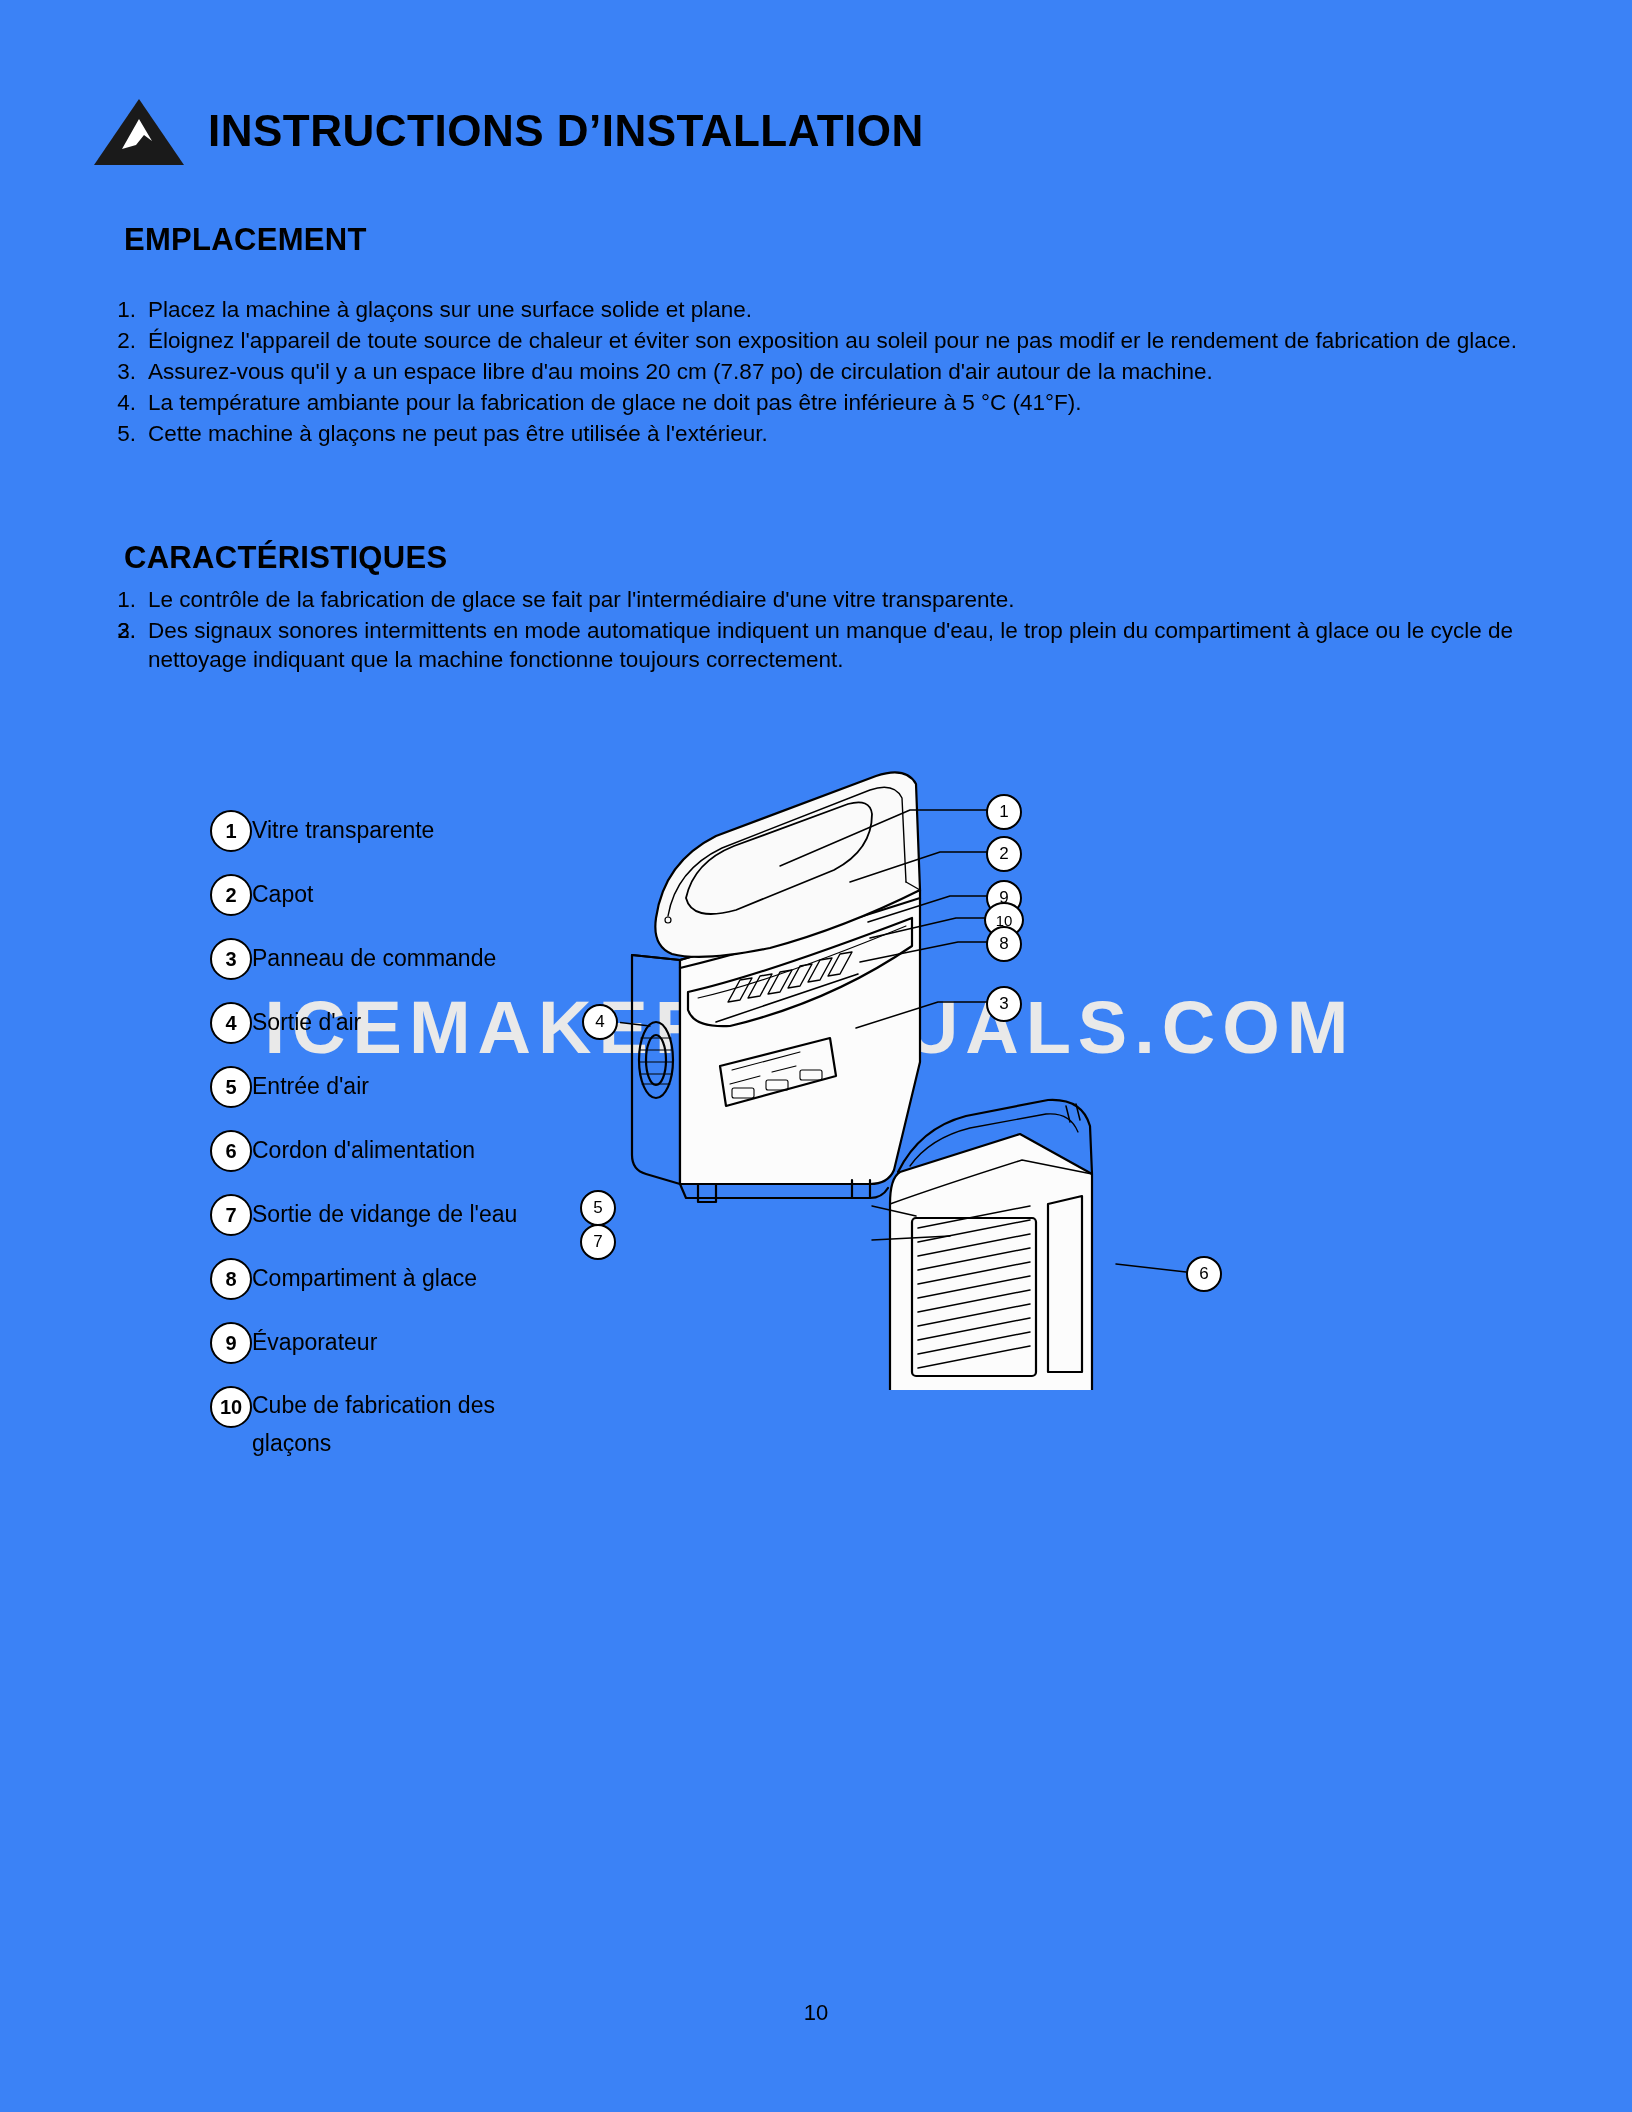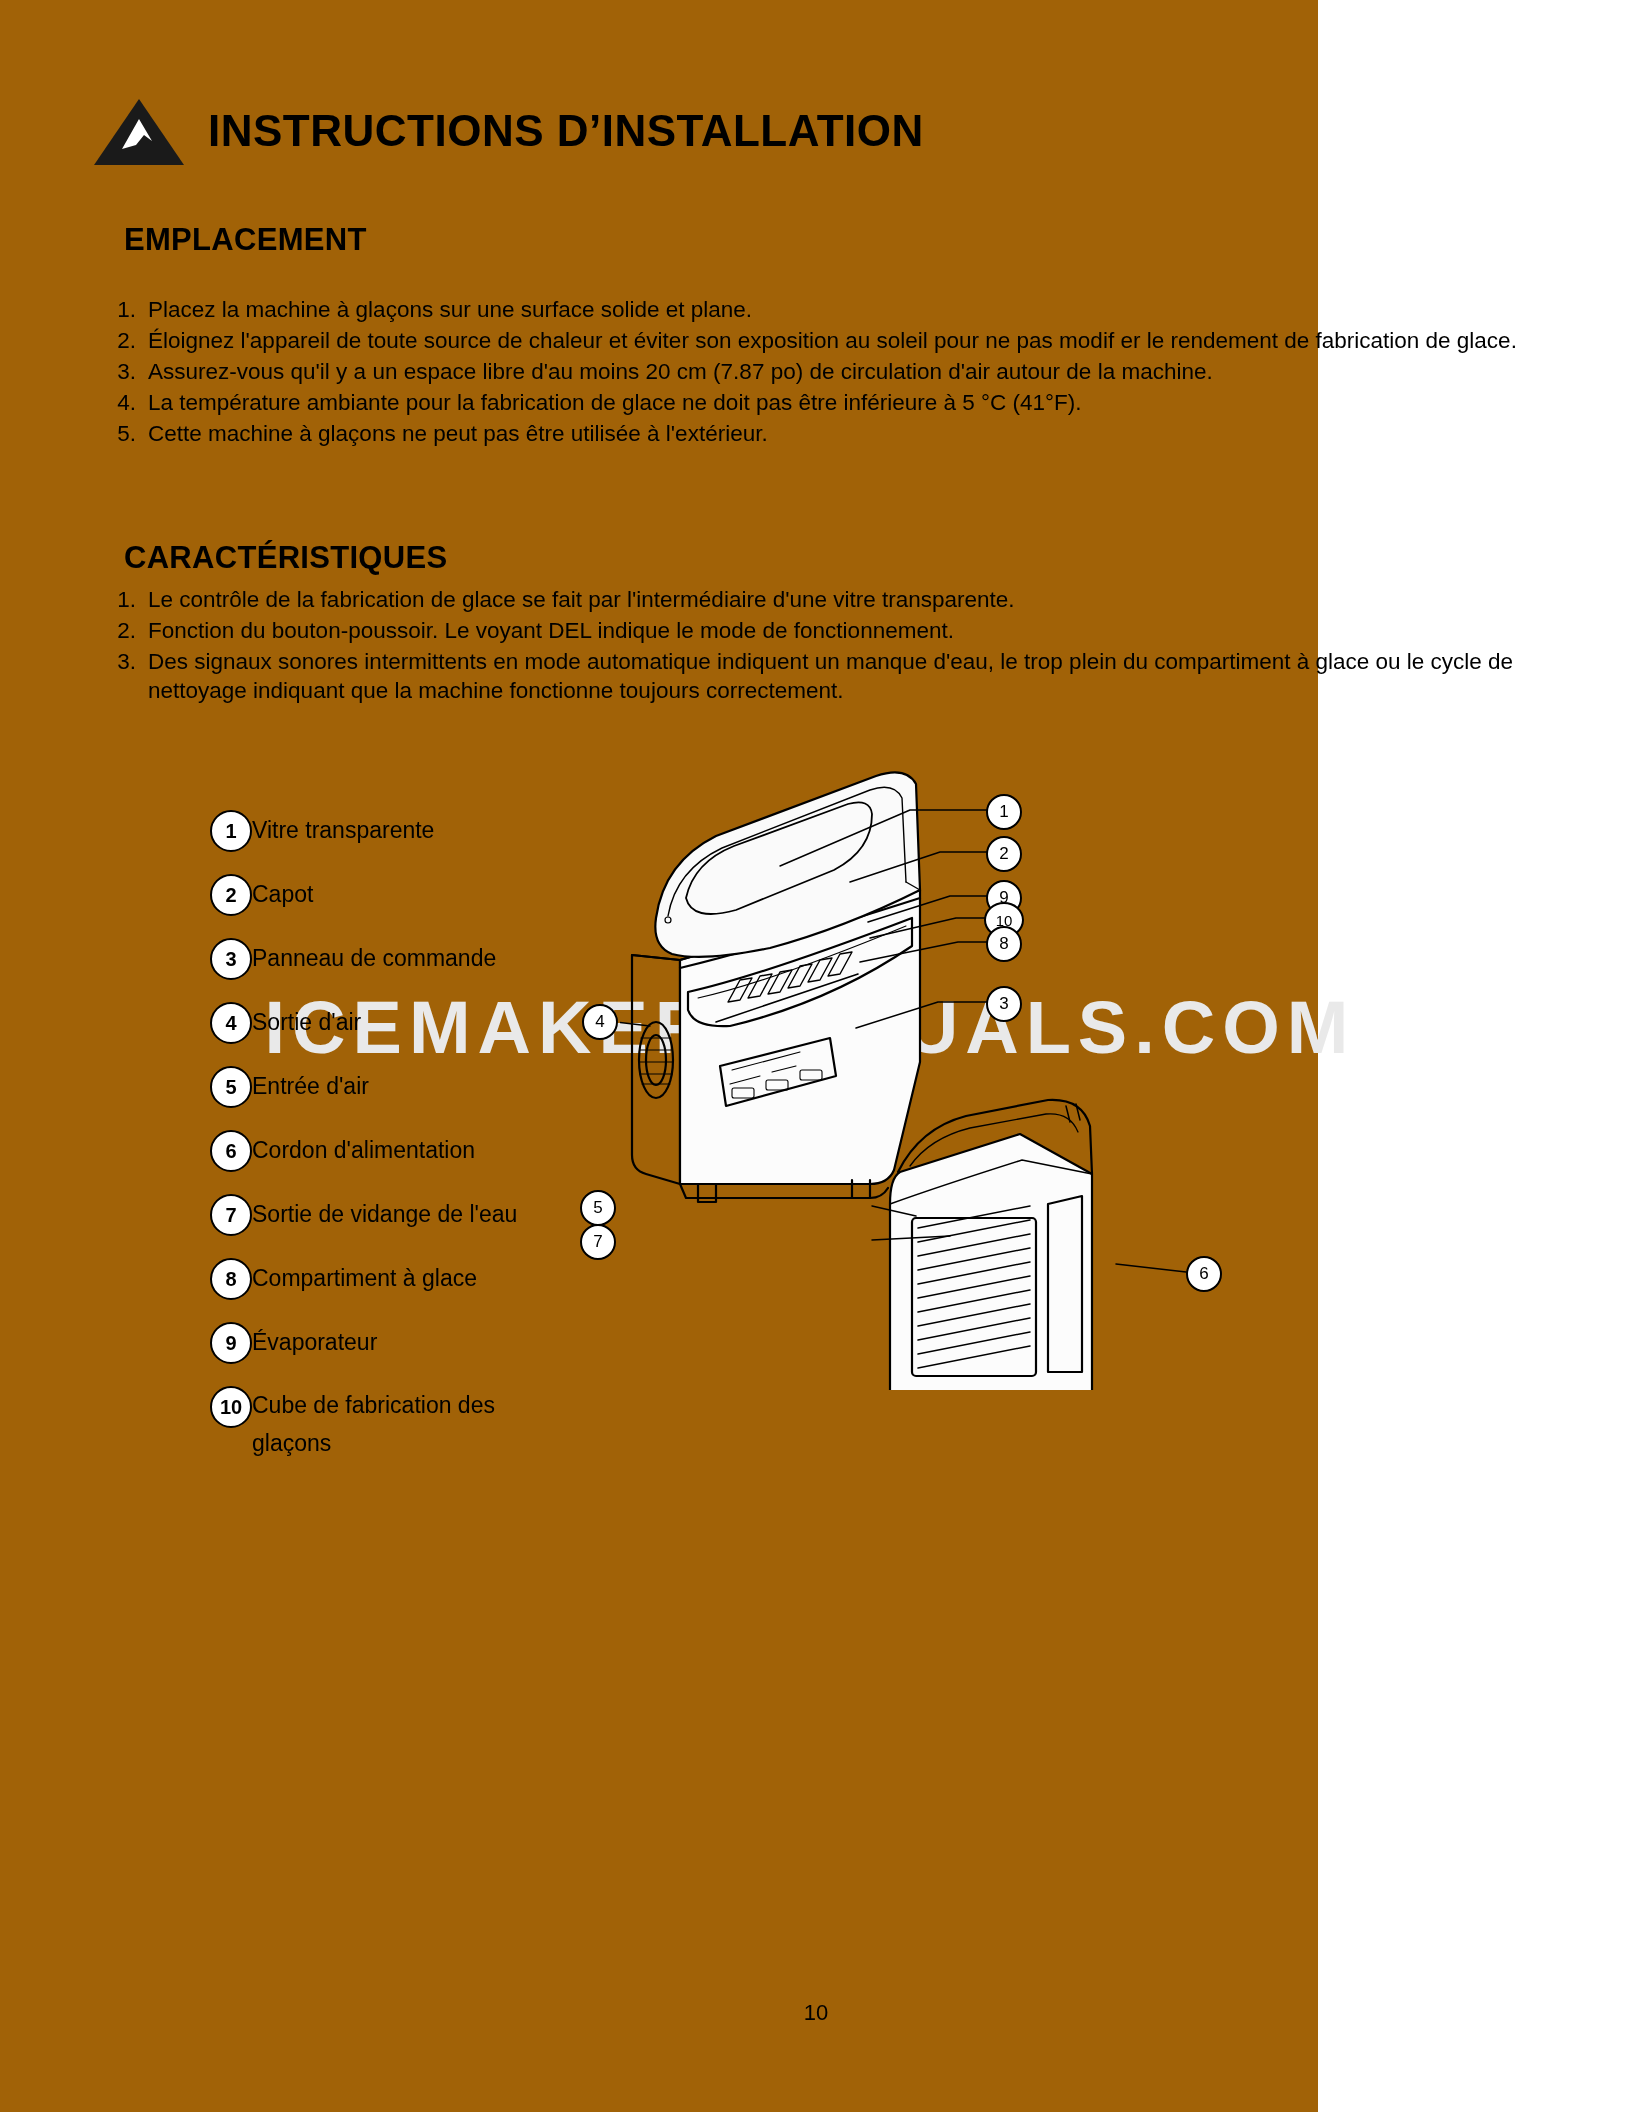--- a/index.html
+++ b/index.html
@@ -11,23 +11,23 @@
     width: 1632px;
     height: 2112px;
     position: relative;
     font-family: "Liberation Sans", sans-serif;
     color: #000000;
     overflow: hidden;
   }
   .page {
     position: absolute;
     left: 0; top: 0;
-    width: 1318px;
+    width: 1632px;
     height: 2112px;
-    background: #a16207;
+    background: #3b82f6;
   }
   
   .header {
     position: absolute;
     left: 92px;
     top: 95px;
     display: flex;
     align-items: center;
     gap: 22px;
   }
@@ -181,21 +181,21 @@
     <li><span class="num">1.</span><span>Placez la machine à glaçons sur une surface solide et plane.</span></li>
     <li><span class="num">2.</span><span>Éloignez l'appareil de toute source de chaleur et éviter son exposition au soleil pour ne pas modif er le rendement de fabrication de glace.</span></li>
     <li><span class="num">3.</span><span>Assurez-vous qu'il y a un espace libre d'au moins 20 cm (7.87 po) de circulation d'air autour de la machine.</span></li>
     <li><span class="num">4.</span><span>La température ambiante pour la fabrication de glace ne doit pas être inférieure à 5 °C (41°F).</span></li>
     <li><span class="num">5.</span><span>Cette machine à glaçons ne peut pas être utilisée à l'extérieur.</span></li>
   </ol>
 
   <div class="section-title" id="sec2-title">CARACTÉRISTIQUES</div>
   <ol class="numlist" id="list2">
     <li><span class="num">1.</span><span>Le contrôle de la fabrication de glace se fait par l'intermédiaire d'une vitre transparente.</span></li>
-    <li><span class="num">2.</span><span>Fonction du bouton-poussoir. Le voyant DEL indique le mode de fonctionnement.</span></li>
+    <li><span class="num">2.</span></li>
     <li><span class="num">3.</span><span>Des signaux sonores intermittents en mode automatique indiquent un manque d'eau, le trop plein du compartiment à glace ou le cycle de nettoyage indiquant que la machine fonctionne toujours correctement.</span></li>
   </ol>
 
   <div class="watermark">ICEMAKERMANUALS.COM</div>
 
   <div class="legend">
     <div class="legend-item">
       <div class="bullet">1</div>
       <div class="legend-label">Vitre transparente</div>
     </div>

